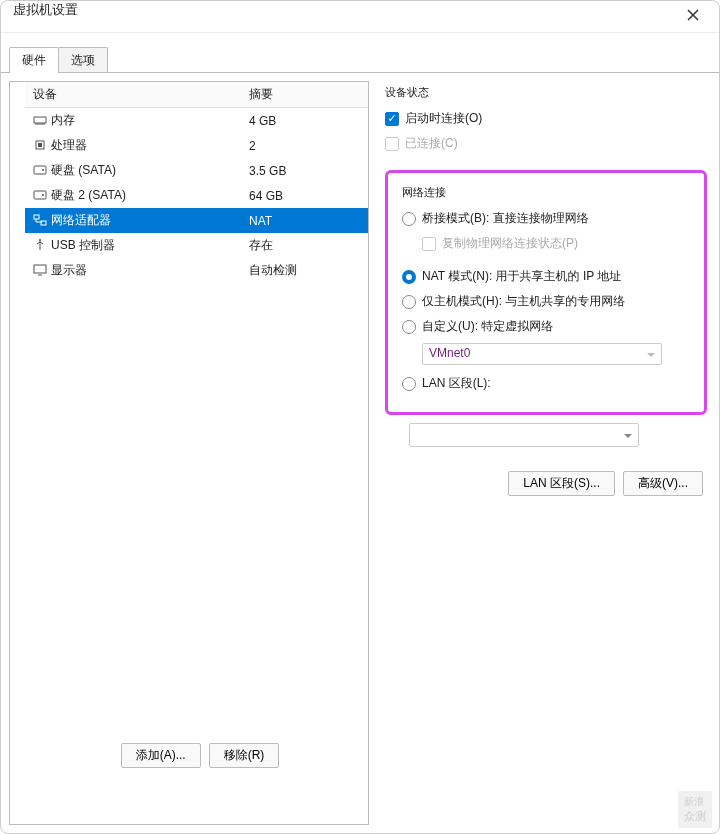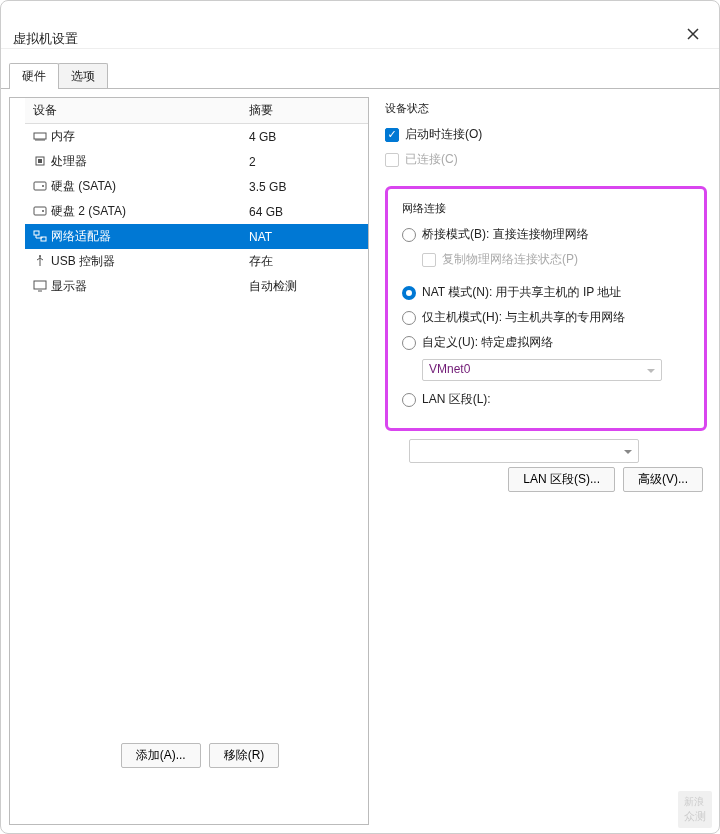--- a/index.html
+++ b/index.html
@@ -1,18 +1,18 @@
 <!DOCTYPE html>
 <html><head>
 <meta charset="utf-8">
 <style>
 * { box-sizing: border-box; margin: 0; padding: 0; }
 body { font-family: "Microsoft YaHei", "PingFang SC", sans-serif; font-size: 12px; background: #fff; color: #222; width: 720px; height: 834px; position: relative; overflow: hidden; }
 .dialog { width: 720px; height: 834px; border: 1px solid #ccc; border-radius: 8px; background: #fff; display: flex; flex-direction: column; }
-.titlebar { height: 48px; display: flex; align-items: flex-end; padding: 0 12px; border-bottom: 1px solid #eee; }
+.titlebar { height: 32px; display: flex; align-items: flex-start; padding: 0 12px; border-bottom: 1px solid #eee; }
 .titlebar .title { flex: 1; font-size: 13px; }
 .close-btn { width: 28px; height: 28px; display: flex; align-items: center; justify-content: center; font-size: 18px; cursor: pointer; }
 .tabs { height: 28px; display: flex; align-items: flex-end; padding-left: 8px; margin-top: 12px; }
 .tab { padding: 4px 12px; border: 1px solid #bbb; border-bottom: none; margin-right: -1px; background: #f3f3f3; cursor: pointer; border-radius: 2px 2px 0 0; font-size: 12px; }
 .tab.active { background: #fff; position: relative; z-index: 2; }
 .tab-line { border-top: 1px solid #bbb; margin-top: -1px; }
 .content { flex: 1; display: flex; padding: 8px; gap: 12px; }
 .left-panel { width: 360px; display: flex; flex-direction: column; border: 1px solid #bbb; }
 .device-table { flex: 1; overflow: auto; margin-left: 15px; }
 .device-table table { width: 100%; border-collapse: collapse; }
@@ -34,21 +34,21 @@
 .cb.checked::after { content: "✓"; color: #fff; font-size: 11px; line-height: 1; }
 .rb { border-radius: 50%; }
 .rb.checked { border-width: 4px; border-color: #0078d4; width: 14px; height: 14px; }
 .disabled { color: #aaa; }
 .disabled .cb, .disabled .rb { border-color: #ccc; }
 .highlight-box { border: 3px solid #d946ef; border-radius: 6px; padding: 6px 14px 16px; }
 .select-box { width: 240px; height: 22px; border: 1px solid #ccc; padding: 2px 6px; margin: 4px 0 4px 20px; font-size: 12px; color: #701a75; position: relative; border-radius: 2px; }
 .select-box::after { content: ""; position: absolute; right: 6px; top: 9px; width: 0; height: 0; border-left: 4px solid transparent; border-right: 4px solid transparent; border-top: 4px solid #bbb; }
 .empty-select { width: 230px; height: 24px; border: 1px solid #ccc; margin: 8px 0 0 0; border-radius: 2px; position: relative; }
 .empty-select::after { content: ""; position: absolute; right: 6px; top: 10px; width: 0; height: 0; border-left: 4px solid transparent; border-right: 4px solid transparent; border-top: 4px solid #888; }
-.row-buttons { display: flex; justify-content: flex-end; gap: 8px; margin-top: 4px; padding-right: 4px; }
+.row-buttons { display: flex; justify-content: flex-end; gap: 8px; margin-top: 24px; padding-right: 4px; }
 .footer { height: 44px; display: flex; align-items: center; justify-content: flex-end; gap: 10px; padding: 0 16px; border-top: 1px solid #eee; }
 .watermark { position: absolute; right: 8px; bottom: 6px; font-size: 11px; color: #aaa; opacity: 0.6; background: rgba(90,90,90,0.15); padding: 4px 6px; border-radius: 2px; }
 .watermark .wm-top { font-size: 10px; }
 </style>
 </head>
 <body>
 
 <div class="dialog">
 
   <div class="titlebar">

